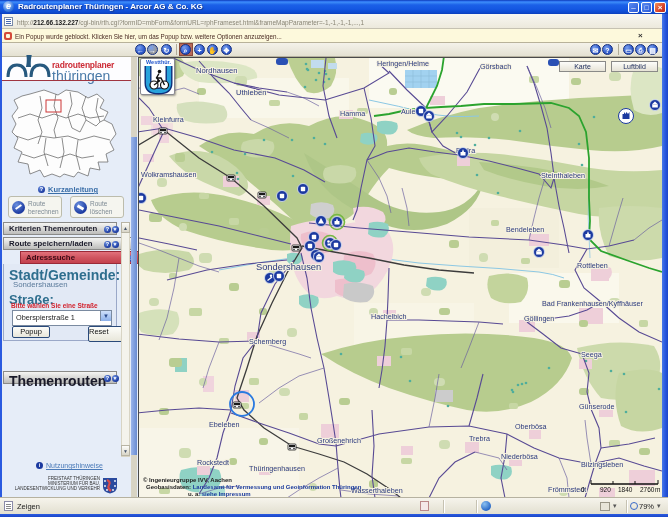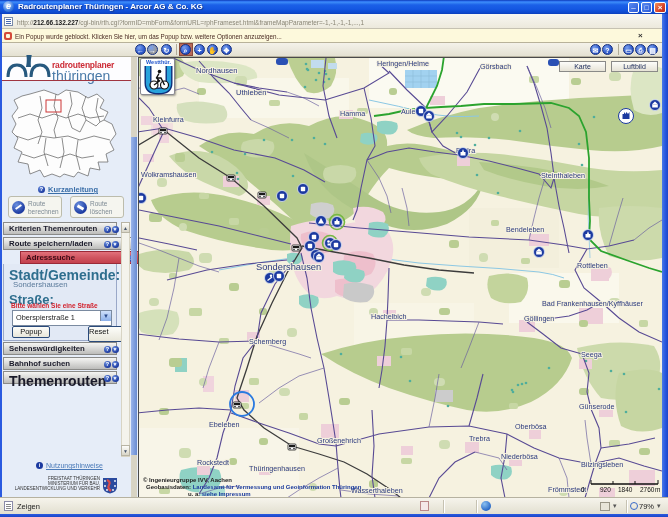--- a/index.html
+++ b/index.html
@@ -100,30 +100,20 @@
 </div>
     <div style="position:absolute;left:3px;top:180px;width:132px;height:13px;background:linear-gradient(180deg,#f5f5f3,#dcdcda 45%,#bcbcba);border:1px solid #8a8a88;box-sizing:border-box">
 <span style="position:absolute;left:5px;top:1px;font-size:7.8px;font-weight:bold;color:#1a1a2a;white-space:nowrap">Route speichern/laden</span>
 <span class="qicon" style="left:100px;top:3px"></span>
 <span style="position:absolute;left:107.5px;top:3px;width:7px;height:7px;border-radius:50%;background:radial-gradient(circle at 35% 30%,#6a90e0,#1c3aa0 70%);color:#fff;font-size:5px;line-height:7px;text-align:center">▼</span>
 </div>
     <div style="position:absolute;left:20px;top:194px;width:122px;height:13px;background:linear-gradient(180deg,#e2717b,#d05560 50%,#c4414e);border:1px solid #9a2a38;box-sizing:border-box">
 <span style="position:absolute;left:5px;top:1px;font-size:7.8px;font-weight:bold;color:#3c0a14;white-space:nowrap">Adresssuche</span>
 <span class="qicon" style="left:100px;top:3px"></span>
 <span style="position:absolute;left:107.5px;top:3px;width:7px;height:7px;border-radius:50%;background:radial-gradient(circle at 35% 30%,#6a90e0,#1c3aa0 70%);color:#fff;font-size:5px;line-height:7px;text-align:center">▲</span>
-</div>
-    <div style="position:absolute;left:3px;top:285px;width:114px;height:13px;background:linear-gradient(180deg,#f5f5f3,#dcdcda 45%,#bcbcba);border:1px solid #8a8a88;box-sizing:border-box">
-<span style="position:absolute;left:5px;top:1px;font-size:7.8px;font-weight:bold;color:#1a1a2a;white-space:nowrap">Sehenswürdigkeiten</span>
-<span class="qicon" style="left:100px;top:3px"></span>
-<span style="position:absolute;left:107.5px;top:3px;width:7px;height:7px;border-radius:50%;background:radial-gradient(circle at 35% 30%,#6a90e0,#1c3aa0 70%);color:#fff;font-size:5px;line-height:7px;text-align:center">▼</span>
-</div>
-    <div style="position:absolute;left:3px;top:300px;width:114px;height:13px;background:linear-gradient(180deg,#f5f5f3,#dcdcda 45%,#bcbcba);border:1px solid #8a8a88;box-sizing:border-box">
-<span style="position:absolute;left:5px;top:1px;font-size:7.8px;font-weight:bold;color:#1a1a2a;white-space:nowrap">Bahnhof suchen</span>
-<span class="qicon" style="left:100px;top:3px"></span>
-<span style="position:absolute;left:107.5px;top:3px;width:7px;height:7px;border-radius:50%;background:radial-gradient(circle at 35% 30%,#6a90e0,#1c3aa0 70%);color:#fff;font-size:5px;line-height:7px;text-align:center">▼</span>
 </div>
     <div style="position:absolute;left:3px;top:314px;width:114px;height:13px;background:linear-gradient(180deg,#f5f5f3,#dcdcda 45%,#bcbcba);border:1px solid #8a8a88;box-sizing:border-box">
 <span style="position:absolute;left:5px;top:1px;font-size:14px;font-weight:bold;color:#1a1a2a;white-space:nowrap">Themenrouten</span>
 <span class="qicon" style="left:100px;top:3px"></span>
 <span style="position:absolute;left:107.5px;top:3px;width:7px;height:7px;border-radius:50%;background:radial-gradient(circle at 35% 30%,#6a90e0,#1c3aa0 70%);color:#fff;font-size:5px;line-height:7px;text-align:center">▼</span>
 </div>
 
   <div style="position:absolute;left:3px;top:207px;width:114px;height:77px;background:#e2e9f5;border:1px solid #9aa8c8;border-top:none">
     <span style="position:absolute;left:5px;top:3px;font-size:14px;font-weight:bold;color:#2e6e8e">Stadt/Gemeinde:</span>
     <span style="position:absolute;left:9px;top:16px;font-size:7.8px;color:#5a7a9a">Sondershausen</span>

